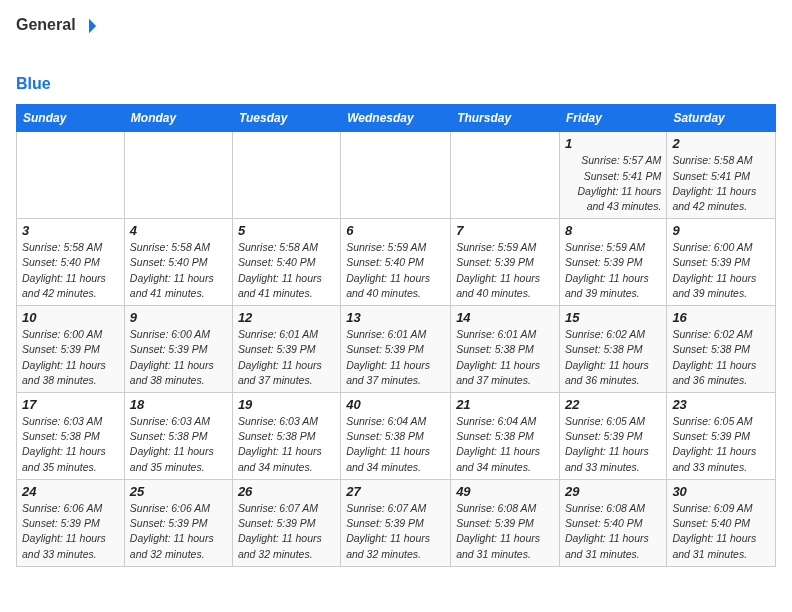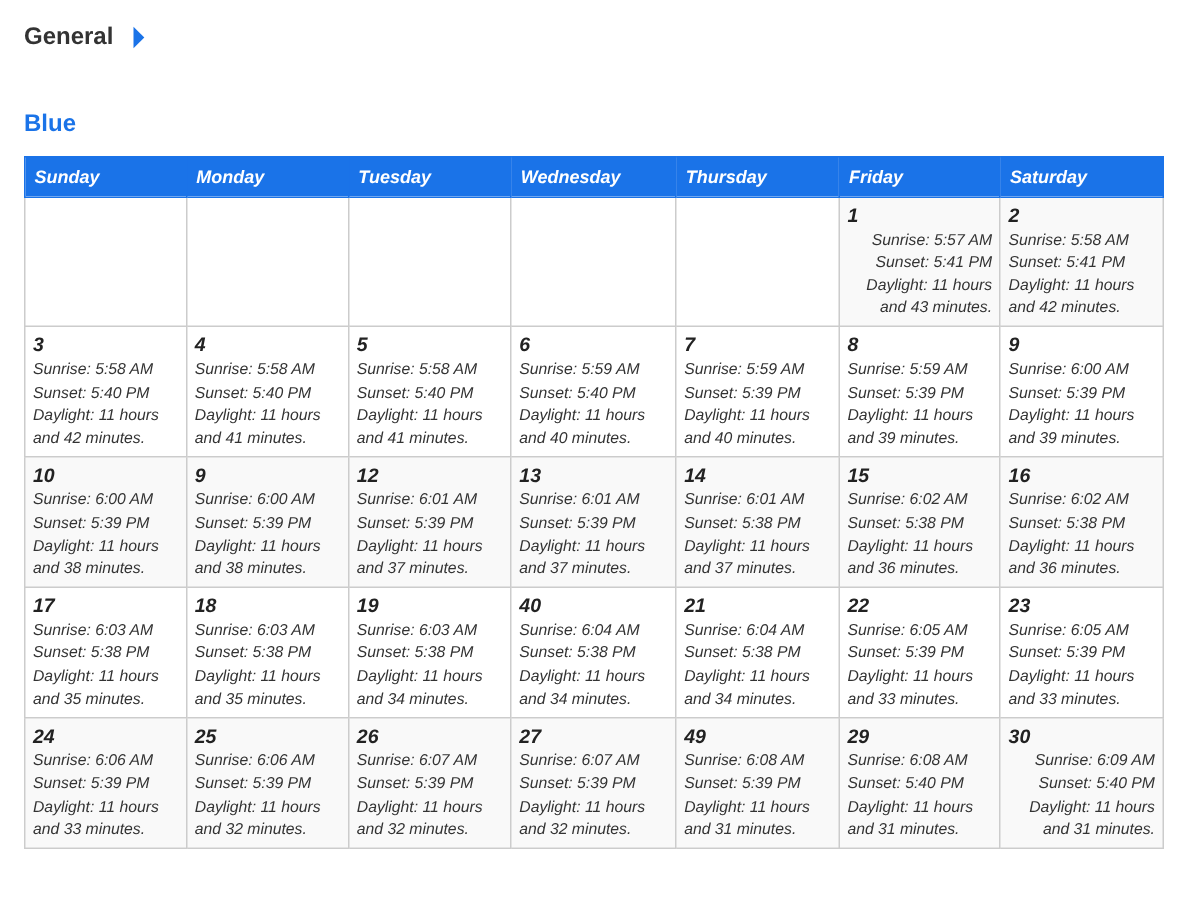--- a/index.html
+++ b/index.html
@@ -291,19 +291,19 @@
 Daylight: 11 hours and 31 minutes.</div>
         </td>
         <td>
           <span class="day-number">29</span>
           <div class="day-info" style="white-space: pre-line;">Sunrise: 6:08 AM
 Sunset: 5:40 PM
 Daylight: 11 hours and 31 minutes.</div>
         </td>
         <td>
           <span class="day-number">30</span>
-          <div class="day-info" style="white-space: pre-line; text-align: right;">Sunrise: 6:09 AM
+          <div class="day-info" style="white-space: pre-line;">Sunrise: 6:09 AM
 Sunset: 5:40 PM
 Daylight: 11 hours and 31 minutes.</div>
         </td>
       </tr>
     </tbody>
 </table>
 
 </body></html>

